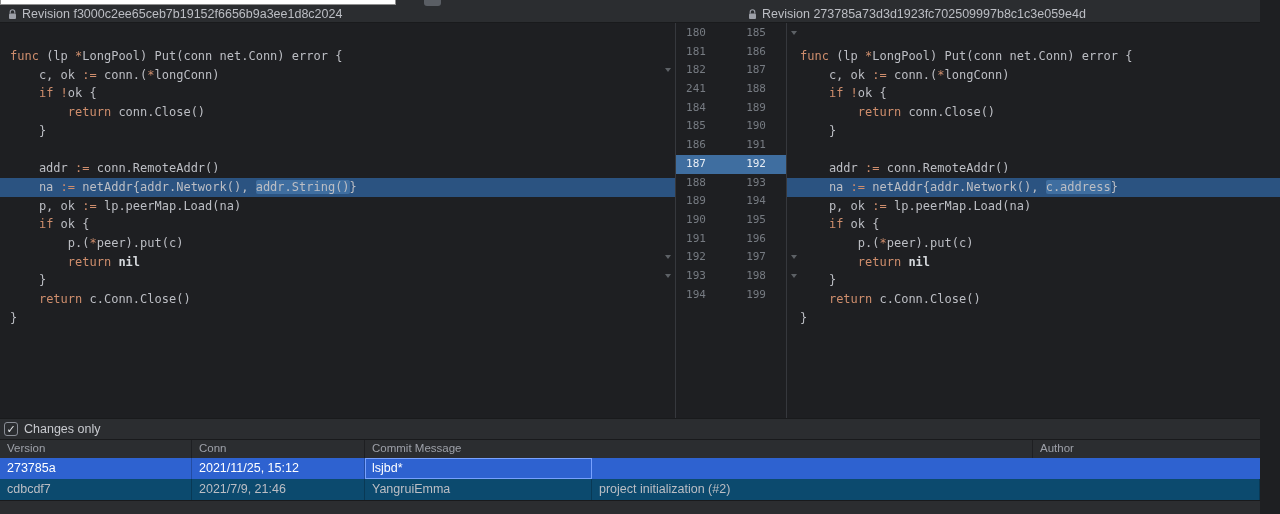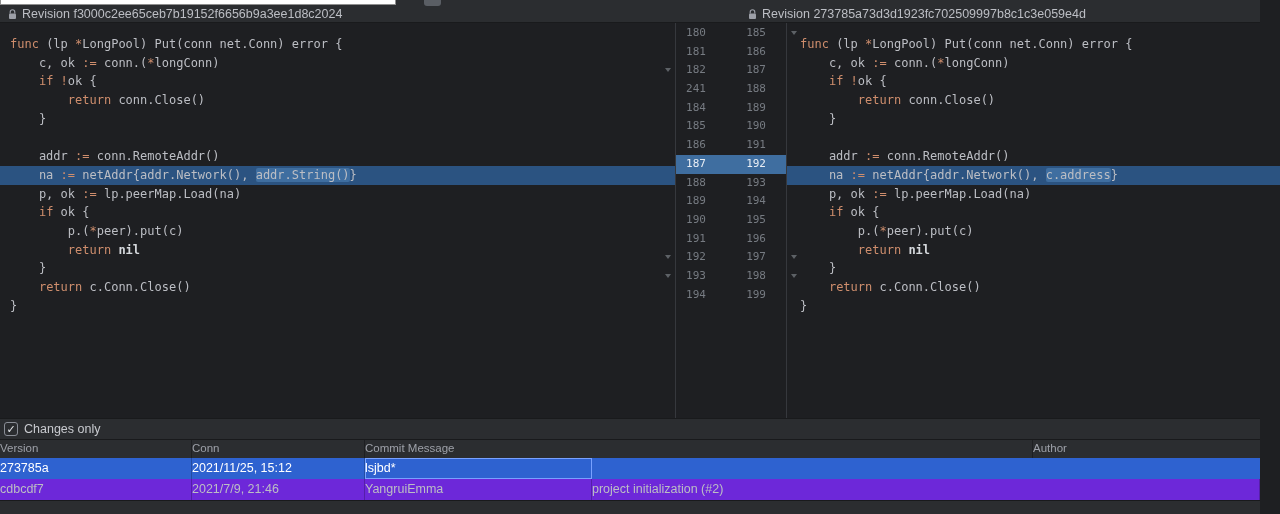--- a/index.html
+++ b/index.html
@@ -13,21 +13,21 @@
   .strip-btn{position:absolute;left:424px;top:0;width:17px;height:6px;background:#5a5e64;border-radius:0 0 3px 3px}
 
   
   .diff-header{position:absolute;top:6px;left:0;right:0;height:17px;background:#2b2d30;border-bottom:1px solid #191a1c;font-size:12.5px;color:#bcbec4}
   .rev{position:absolute;top:0;height:16px;display:flex;align-items:center;gap:5px;white-space:nowrap}
   .rev.left{left:8px}.rev.right{left:748px}
   .lock{flex:0 0 auto}
 
   
   .diff-body{position:absolute;top:23px;left:0;width:1280px;height:395px;background:#1e1f22}
-  .pane{position:absolute;top:0;height:395px;overflow:hidden;padding-top:12px}
+  .pane{position:absolute;top:12px;height:395px;overflow:hidden;padding-top:12px}
   .pane.left{left:0;width:675px}
   .pane.right{left:787px;width:493px}
   .gutter{position:absolute;top:0;left:675px;width:112px;height:395px;border-left:1px solid #36383d;border-right:1px solid #36383d}
   .gutter-rows{padding-top:1px}
 
   .code-line{height:18.7px;line-height:18.7px;white-space:pre;font-family:"DejaVu Sans Mono",monospace;font-size:12px;color:#bcbec4;padding-left:10px}
   .pane.right .code-line{padding-left:13px}
   .code-line.hl{background:var(--diff-line,#2b5381)}
   .k{color:var(--keyword,#cf8e6d)}
   .o{color:var(--keyword,#cf8e6d)}
@@ -44,23 +44,23 @@
 
   
   .changes-bar{position:absolute;top:418px;left:0;right:0;height:22px;background:#2b2d30;border-top:1px solid #191a1c;border-bottom:1px solid #191a1c;display:flex;align-items:center;font-size:12.5px;color:#c8cacf}
   .checkbox{width:14px;height:14px;margin-left:4px;margin-right:6px;border:1px solid #8a8e96;border-radius:3px;color:#e6e8eb;font-size:11px;line-height:12px;text-align:center;background:#2b2d30}
 
   
   .thead{position:absolute;top:440px;left:0;right:0;height:18px;background:#2b2d30;display:flex;font-size:11.5px;color:#9da0a8}
   .thead .tcell{line-height:17px;border-right:1px solid #1e1f22}
   .thead .tcell:last-child{border-right:none}
   .rows-wrap{position:absolute;top:458px;left:0;right:0}
-  .trow{display:flex;height:21px;line-height:21px;font-size:12.5px;color:#bcbec4;background:#6d28d9}
+  .trow{display:flex;height:21px;line-height:21px;font-size:12.5px;color:#bcbec4;background:#0c4a6e}
   .trow.sel{background:var(--selection,#2e62d0);color:#ffffff}
-  .tcell{overflow:hidden;white-space:nowrap}
+  .tcell{padding-left:7px;overflow:hidden;white-space:nowrap}
   .trow .tcell{box-shadow:inset -1px 0 0 rgba(0,0,0,0.22)}
   .c-version{width:192px}
   .c-date{width:173px}
   .c-author{width:227px}
   .c-message{flex:1}
   .c-author.focused{box-shadow:inset 0 0 0 1px #78a1ff}
 
   .bottom-strip{position:absolute;top:500px;left:0;right:0;height:14px;background:#2b2d30;border-top:1px solid #191a1c}
 </style>
 </head>

